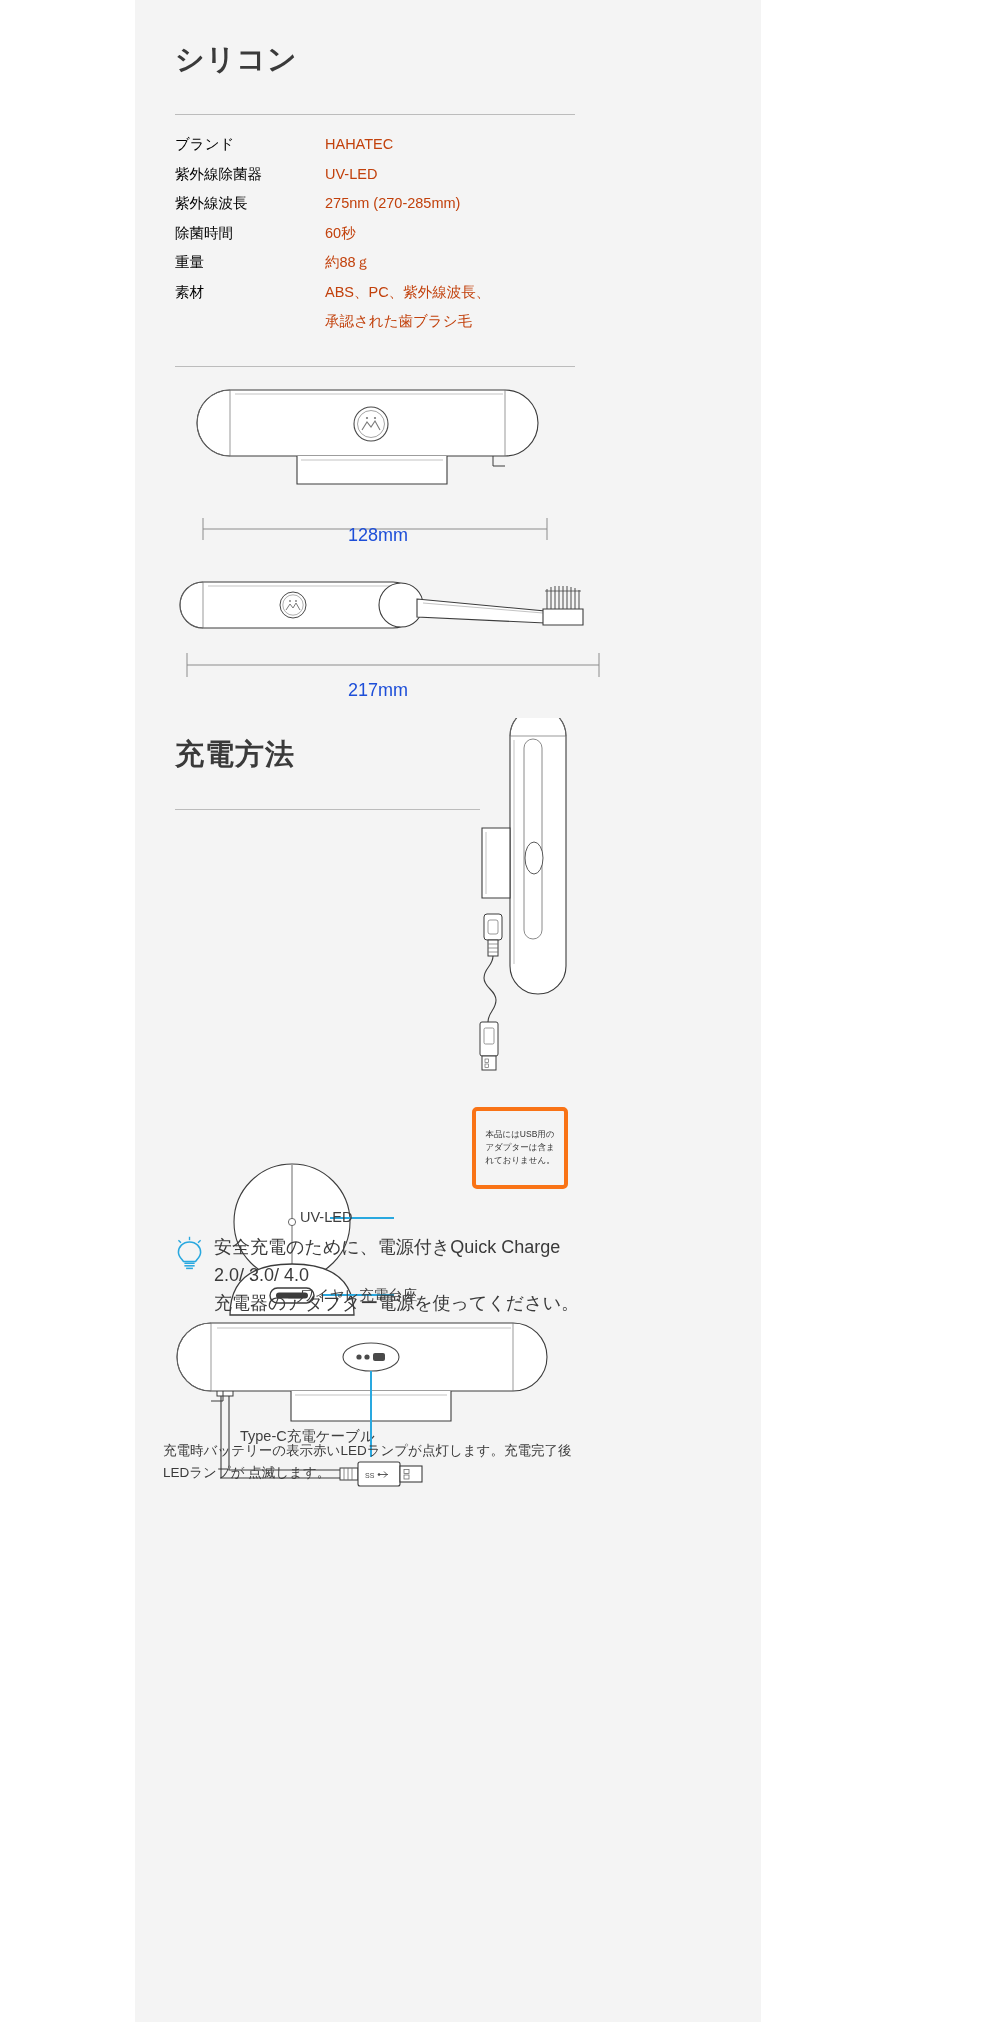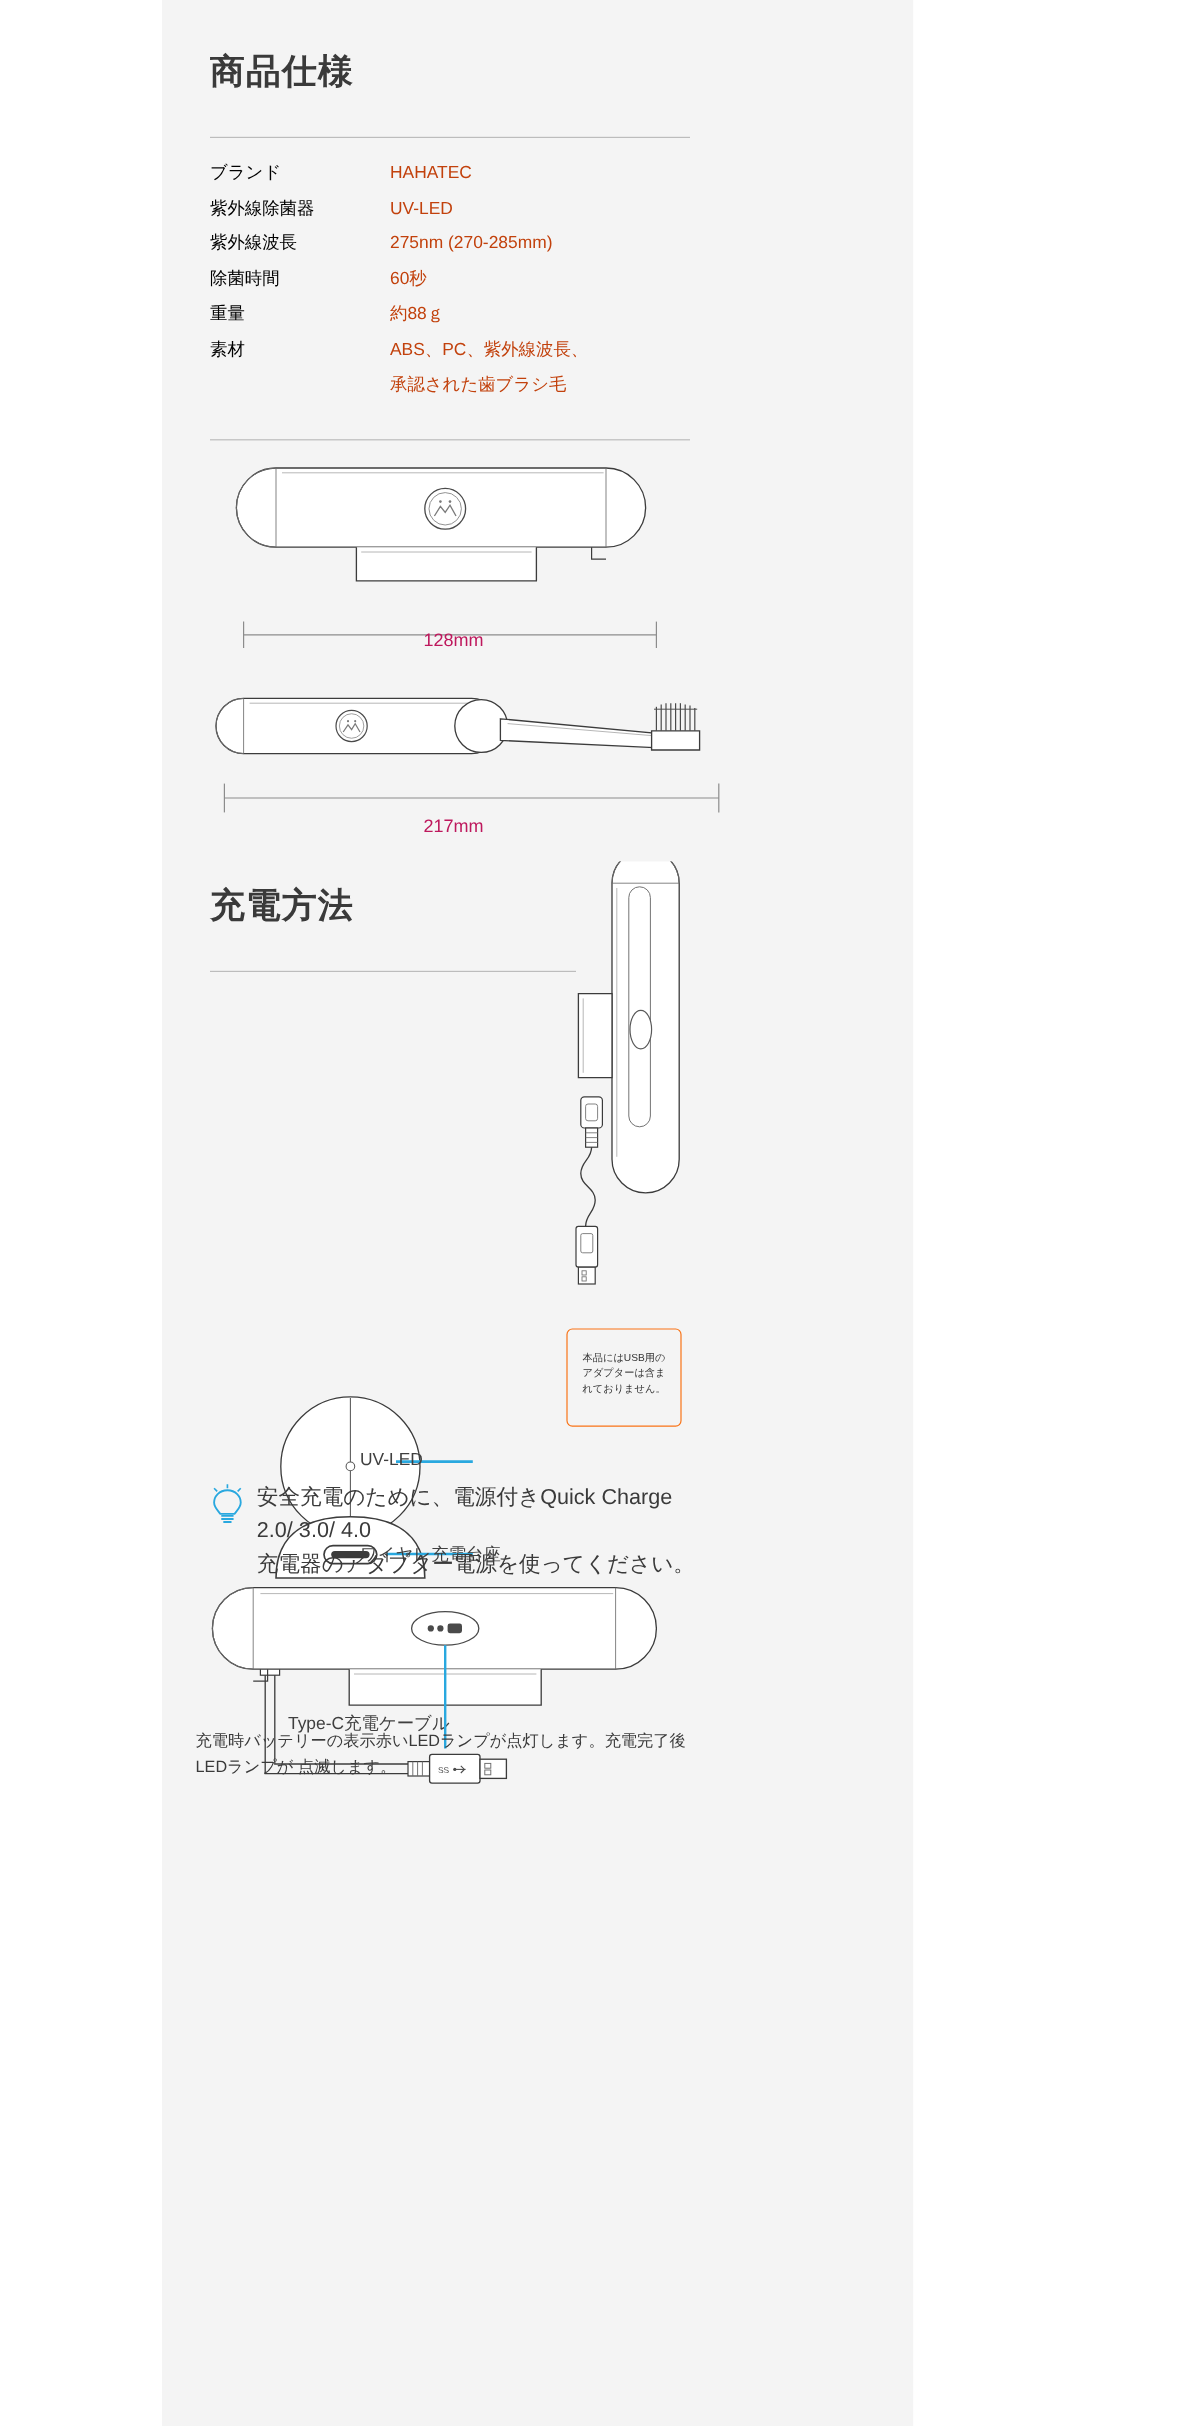--- a/index.html
+++ b/index.html
@@ -68,22 +68,22 @@
     width: 400px;
     height: 1px;
     background: #bcbcbc;
   }
   
   .diagram {
     position: absolute;
   }
   .dim-label {
     position: absolute;
-    font-size: 15px;
-    color: #be185d;
+    font-size: 18px;
+    color: #1d4ed8;
     text-align: center;
     width: 120px;
   }
   
   .charge-section {
     position: absolute;
     left: 175px;
     top: 735px;
     width: 305px;
   }
@@ -93,21 +93,21 @@
     font-size: 14.5px;
     color: #3f3f3f;
     white-space: nowrap;
   }
   .note-box {
     position: absolute;
     left: 472px;
     top: 1107px;
     width: 96px;
     height: 82px;
-    border: 1px solid #f97316;
+    border: 4px solid #f97316;
     border-radius: 5px;
     background: #f4f4f4;
     font-size: 8.5px;
     color: #333;
     line-height: 1.55;
     text-align: center;
     padding-top: 17px;
   }
   .tip-row {
     position: absolute;
@@ -136,21 +136,21 @@
     white-space: pre-line;
   }
 </style>
 </head>
 <body>
 
 <div class="page">
   <div class="sheet"></div>
 
   <div class="spec-section">
-    <div class="section-title">商品仕様</div>
+    <div class="section-title">シリコン</div>
     <div class="rule"></div>
     <table class="spec-table">
       <tbody>
         <tr>
           <td class="k spec-label">ブランド</td>
           <td class="v spec-value">HAHATEC</td>
         </tr>
         <tr>
           <td class="k spec-label">紫外線除菌器</td>
           <td class="v spec-value">UV-LED</td>

